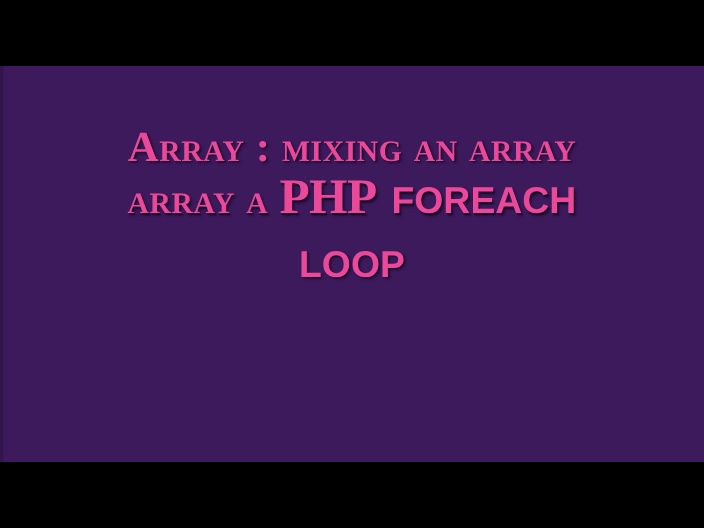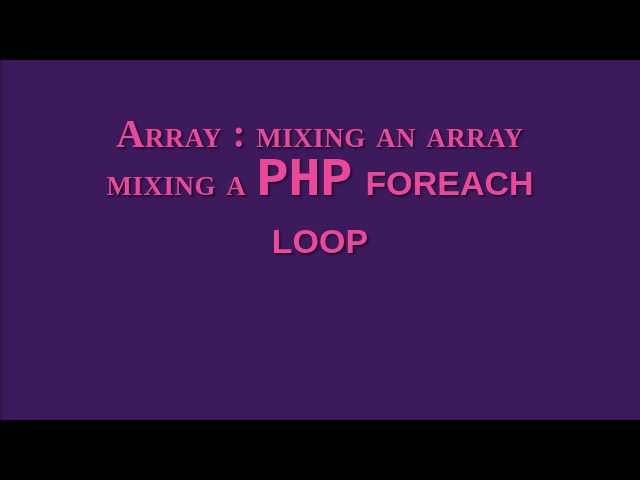--- a/index.html
+++ b/index.html
@@ -92,23 +92,23 @@
 
   
   .sans {
     font-family: Liberation Sans, sans-serif;
     font-size: 48px;
     letter-spacing: 0px;
   }
 
   
   .acronym {
-    font-family: Liberation Mono, monospace;
+    font-family: Liberation Serif, serif;
     font-variant: normal;
-    font-size: 54px;
+    font-size: 45px;
     letter-spacing: -0.5px;
   }
 
   .line-1 { margin-top: 0; }
   .line-2 { margin-top: 2px; }
   .line-3 { margin-top: 12px; }
 
   
   .title-line > span { display: inline; }
 </style>
@@ -121,21 +121,21 @@
 
   <div class="stage">
 
     <div class="title-block">
 
       <div class="title-line line-1">
         <span class="ser">Array : mixing an array</span>
       </div>
 
       <div class="title-line line-2">
-        <span class="ser">mixing a </span><span class="acronym">PHP</span><span class="sans"> foreach</span>
+        <span class="ser">array a </span><span class="acronym">PHP</span><span class="sans"> foreach</span>
       </div>
 
       <div class="title-line line-3">
         <span class="sans">loop</span>
       </div>
 
     </div>
 
   </div>
 

